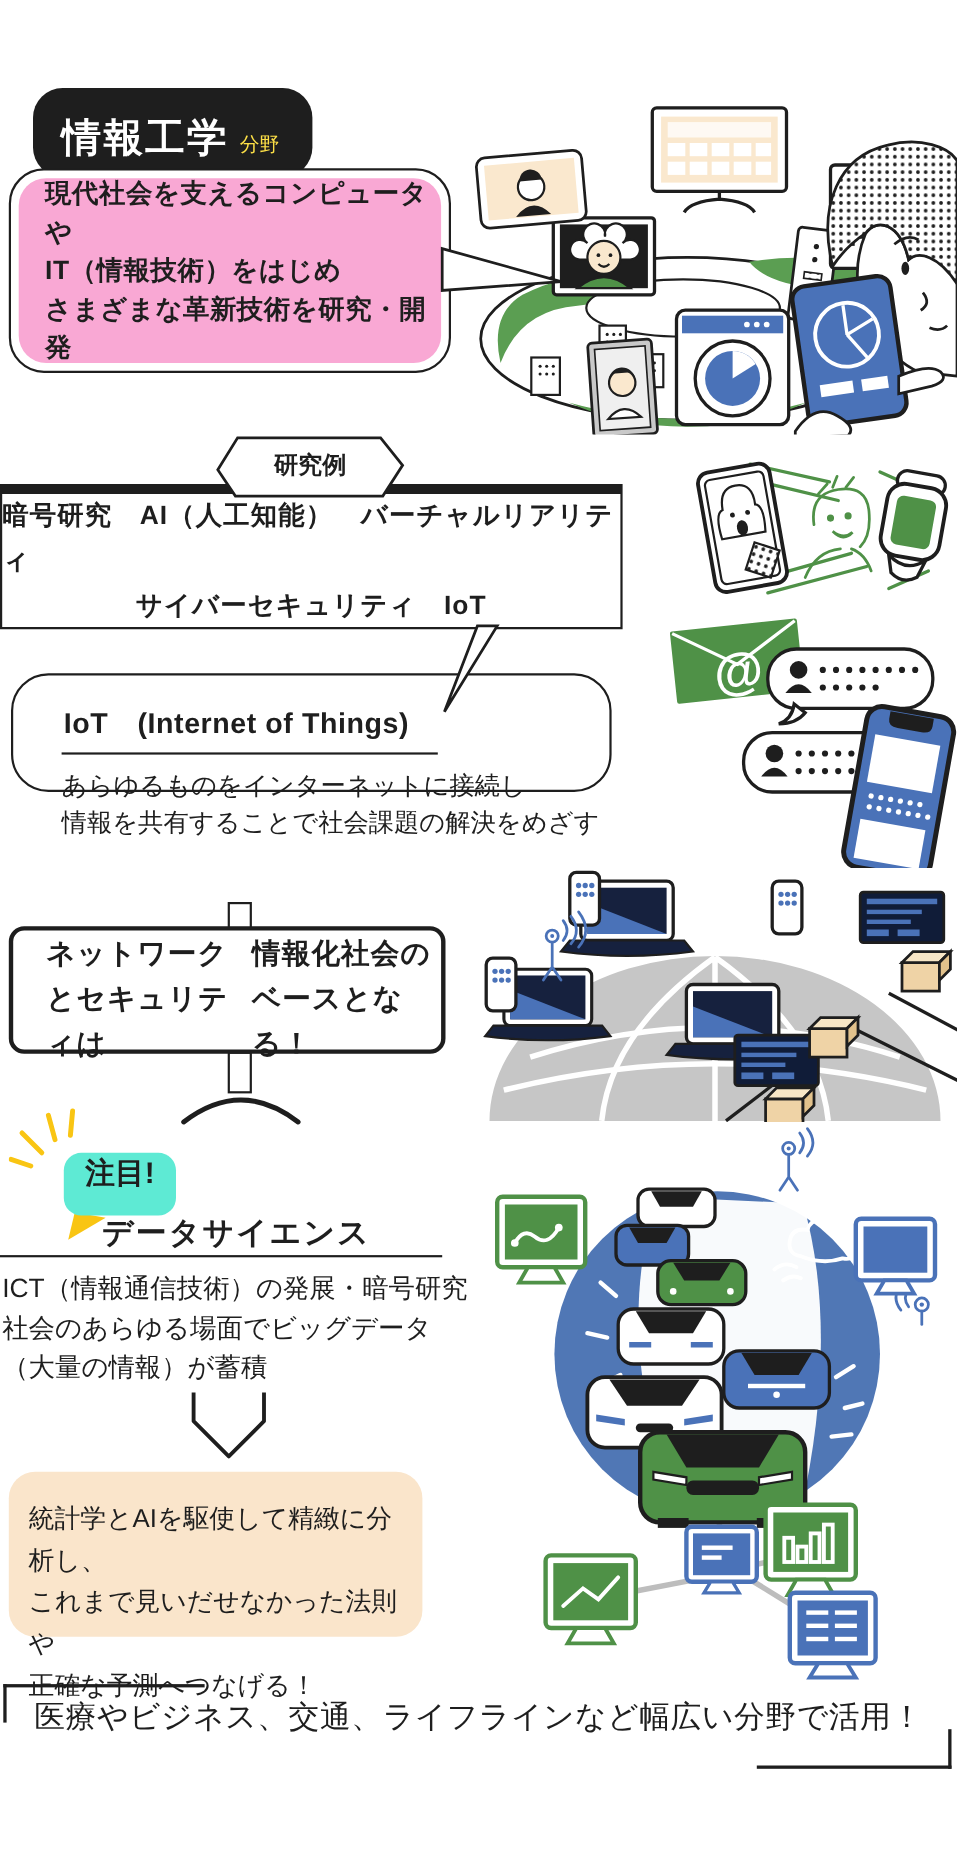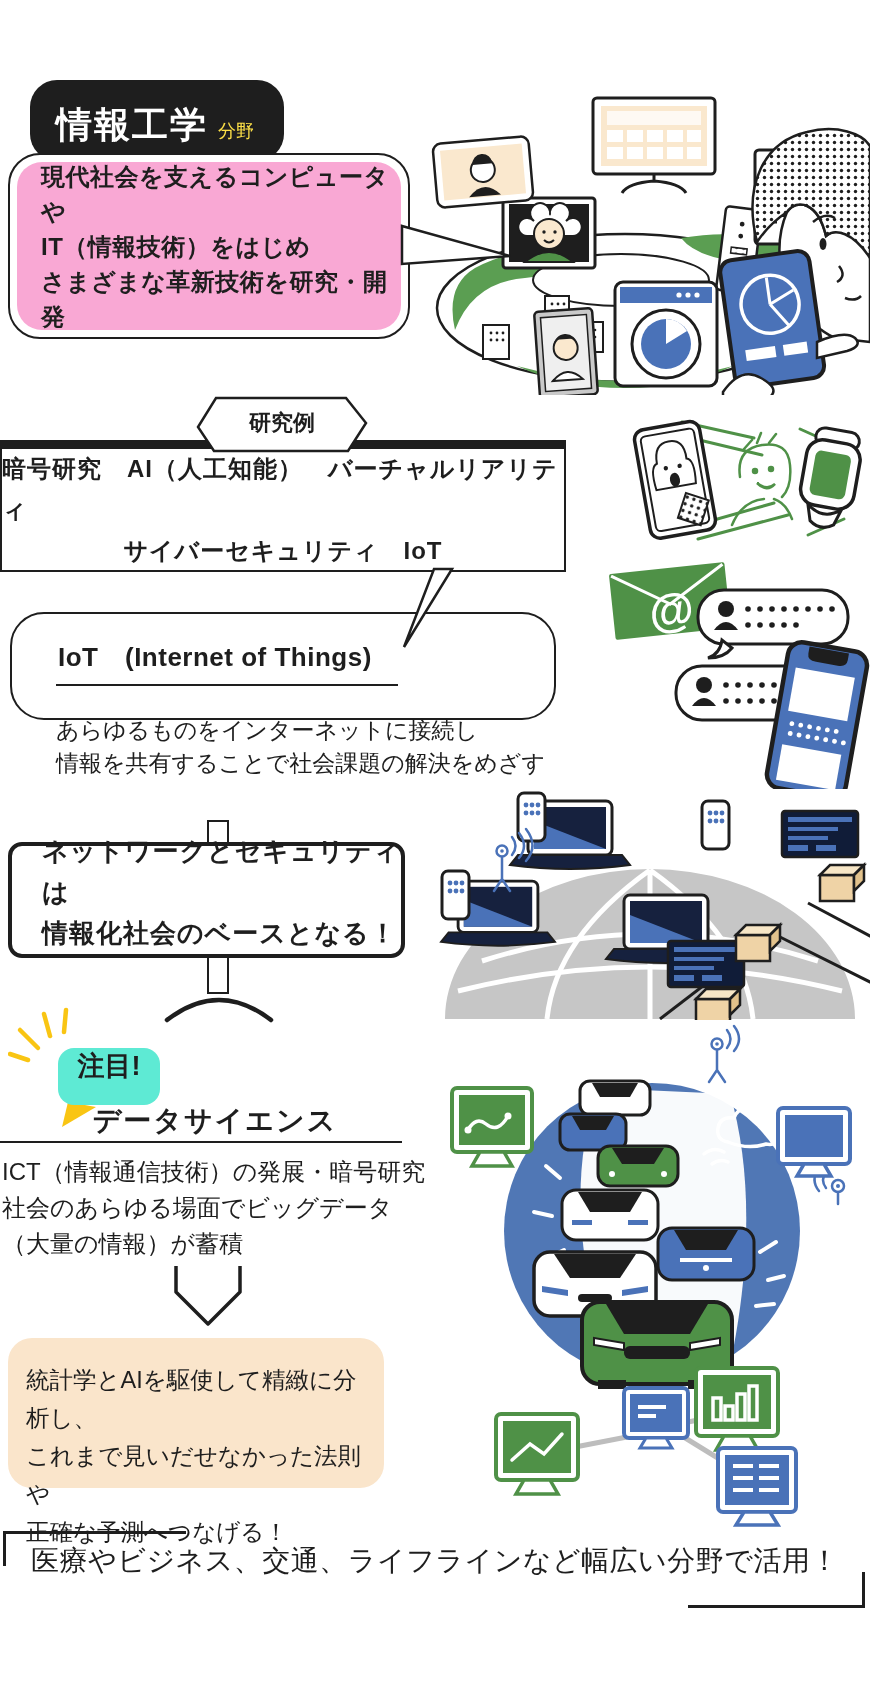--- a/index.html
+++ b/index.html
@@ -24,27 +24,27 @@
   
   .research{left:0;top:440px;width:566px;height:132px;box-sizing:border-box;background:#fff;
             border:2.5px solid #1E1E1E;border-top-width:9px;z-index:2;
             display:flex;flex-direction:column;justify-content:center;align-items:center;}
   .research div{font-size:24px;font-weight:600;line-height:41px;letter-spacing:1px;}
   
   .iot{left:10px;top:612px;width:546px;height:108px;box-sizing:border-box;background:#fff;
        border:2.5px solid #1E1E1E;border-radius:34px;z-index:1;}
   .iot-head{position:absolute;left:44px;top:26px;font-size:26px;font-weight:700;
             border-bottom:2.5px solid #1E1E1E;padding:0 26px 9px 2px;letter-spacing:.5px;}
-  .iot-body{position:absolute;left:44px;top:84px;font-size:23px;font-weight:500;line-height:33px;margin-top:16px;}
+  .iot-body{position:absolute;left:44px;top:84px;font-size:23px;font-weight:500;line-height:33px;}
   .tail3{left:390px;top:565px;z-index:4;}
   
   .pole{width:22px;box-sizing:border-box;border:2.5px solid #1E1E1E;background:#fff;}
   .sign{left:8px;top:842px;width:397px;height:116px;box-sizing:border-box;background:#fff;
         border:4px solid #1E1E1E;border-radius:14px;z-index:1;
-        display:flex;flex-direction:column;justify-content:flex-end;padding-left:30px;}
+        display:flex;flex-direction:row;justify-content:flex-start;padding-left:30px;}
   .sign div{font-size:26px;font-weight:600;line-height:41px;letter-spacing:1px;}
   
   .attn{left:58px;top:1048px;width:102px;height:57px;background:#5eead4;border-radius:16px;
         display:flex;align-items:flex-start;justify-content:center;font-size:27px;font-weight:700;z-index:1;}
   .ds-title{left:30px;top:1102px;width:370px;text-align:center;font-size:28px;font-weight:700;letter-spacing:2px;}
   .ds-rule{left:0;top:1141px;width:402px;border-top:2.5px solid #1E1E1E;}
   .ds-body{left:2px;top:1154px;font-size:24px;font-weight:500;line-height:36px;}
   .result{left:8px;top:1338px;width:376px;height:150px;background:#FAE5CB;border-radius:24px;
           box-sizing:border-box;padding:23px 8px 0 18px;font-size:23.5px;font-weight:500;line-height:38px;}
   

